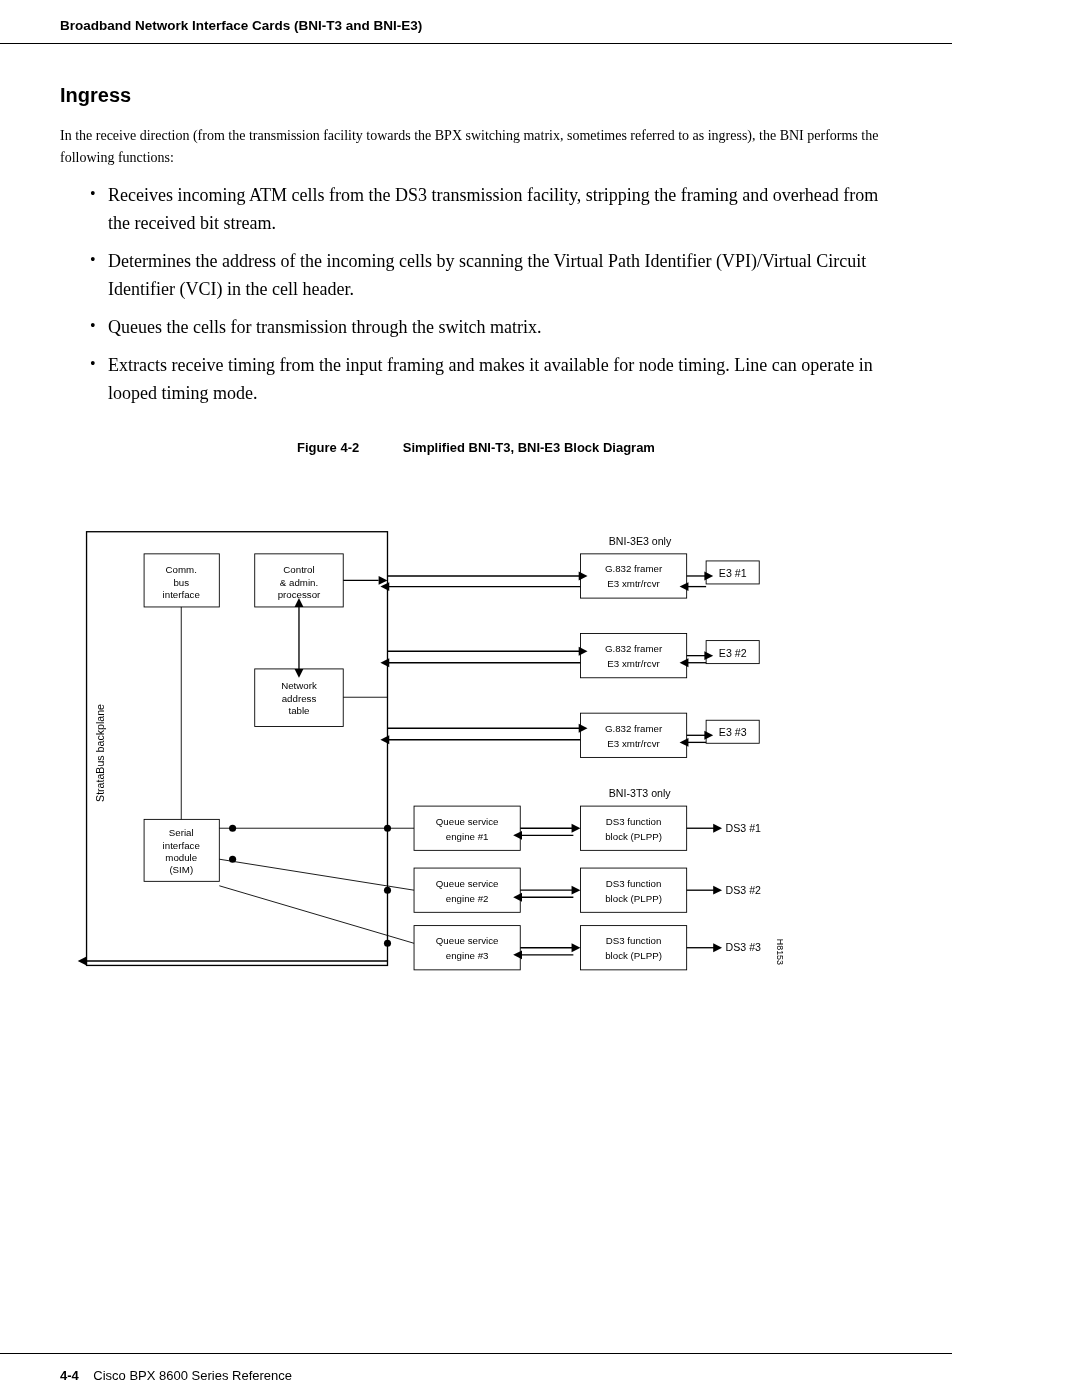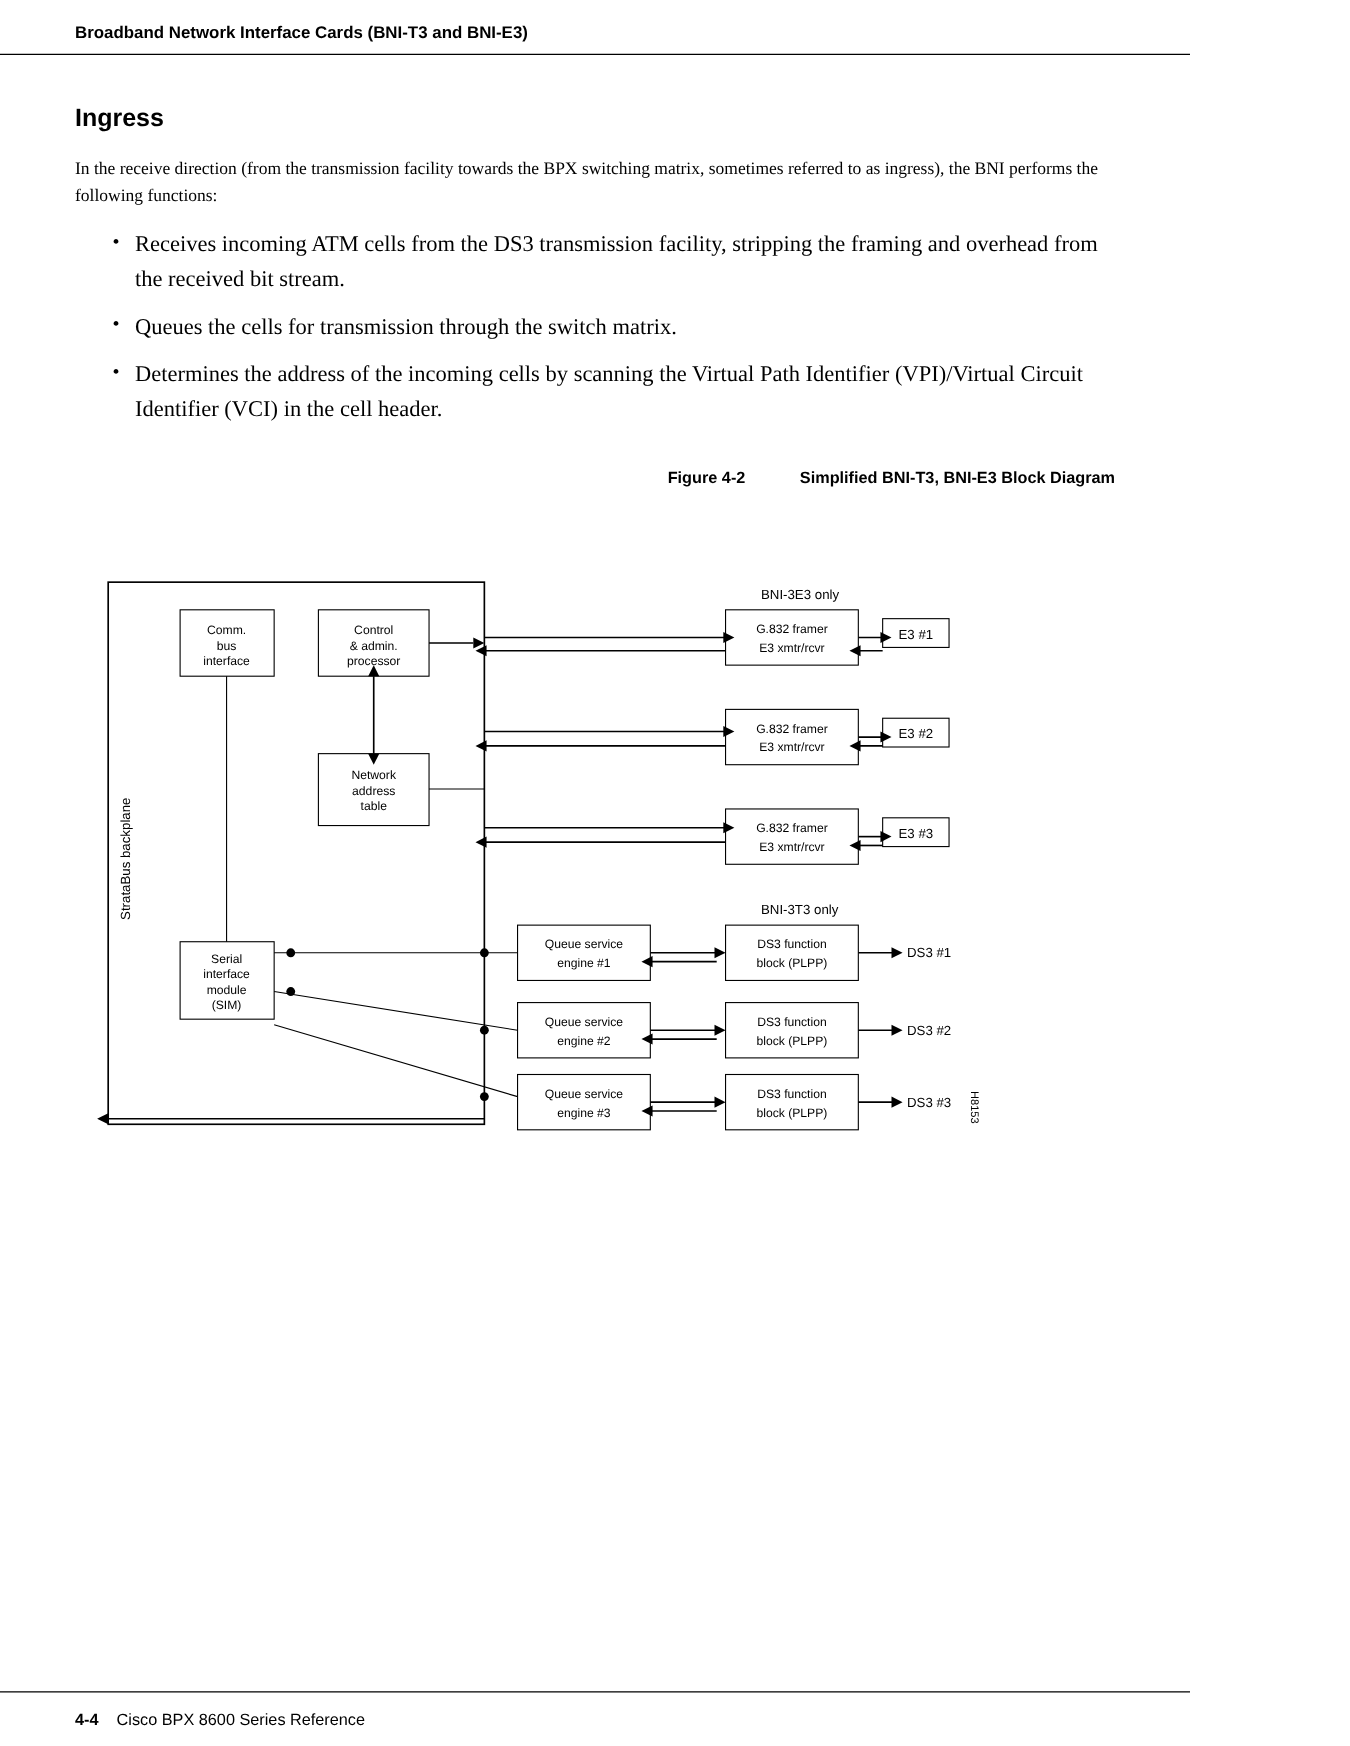--- a/index.html
+++ b/index.html
@@ -65,21 +65,21 @@
       left: 0;
       top: 0;
       font-size: 16px;
     }
     .figure-caption {
       font-family: Arial, Helvetica, sans-serif;
       font-size: 13px;
       font-weight: bold;
       margin-top: 32px;
       margin-bottom: 18px;
-      text-align: right;
+      text-align: center;
     }
     .figure-caption .fig-num {
       margin-right: 40px;
     }
     
     .diagram-container {
       width: 100%;
       display: flex;
       justify-content: center;
       margin-bottom: 30px;
@@ -111,22 +111,23 @@
     <span class="header-title">Broadband Network Interface Cards (BNI-T3 and BNI-E3)</span>
   </div>
 
   <div class="content">
     <h1 class="section-heading">Ingress</h1>
 
     <p class="intro-paragraph">In the receive direction (from the transmission facility towards the BPX switching matrix, sometimes referred to as ingress), the BNI performs the following functions:</p>
 
     <ul class="bullet-list">
       <li>Receives incoming ATM cells from the DS3 transmission facility, stripping the framing and overhead from the received bit stream.</li>
+      <li>Determines the address of the incoming cells by scanning the Virtual Path Identifier (VPI)/Virtual Circuit Identifier (VCI) in the cell header.</li>
       <li>Queues the cells for transmission through the switch matrix.</li>
-      <li>Determines the address of the incoming cells by scanning the Virtual Path Identifier (VPI)/Virtual Circuit Identifier (VCI) in the cell header.</li>
+      <li>Extracts receive timing from the input framing and makes it available for node timing. Line can operate in looped timing mode.</li>
     </ul>
 
     <div class="figure-caption">
       <span class="fig-num">Figure 4-2</span>
       <span>Simplified BNI-T3, BNI-E3 Block Diagram</span>
     </div>
 
     <div class="diagram-container">
       <svg class="diagram" width="940" height="560" viewBox="0 0 940 560">
 

